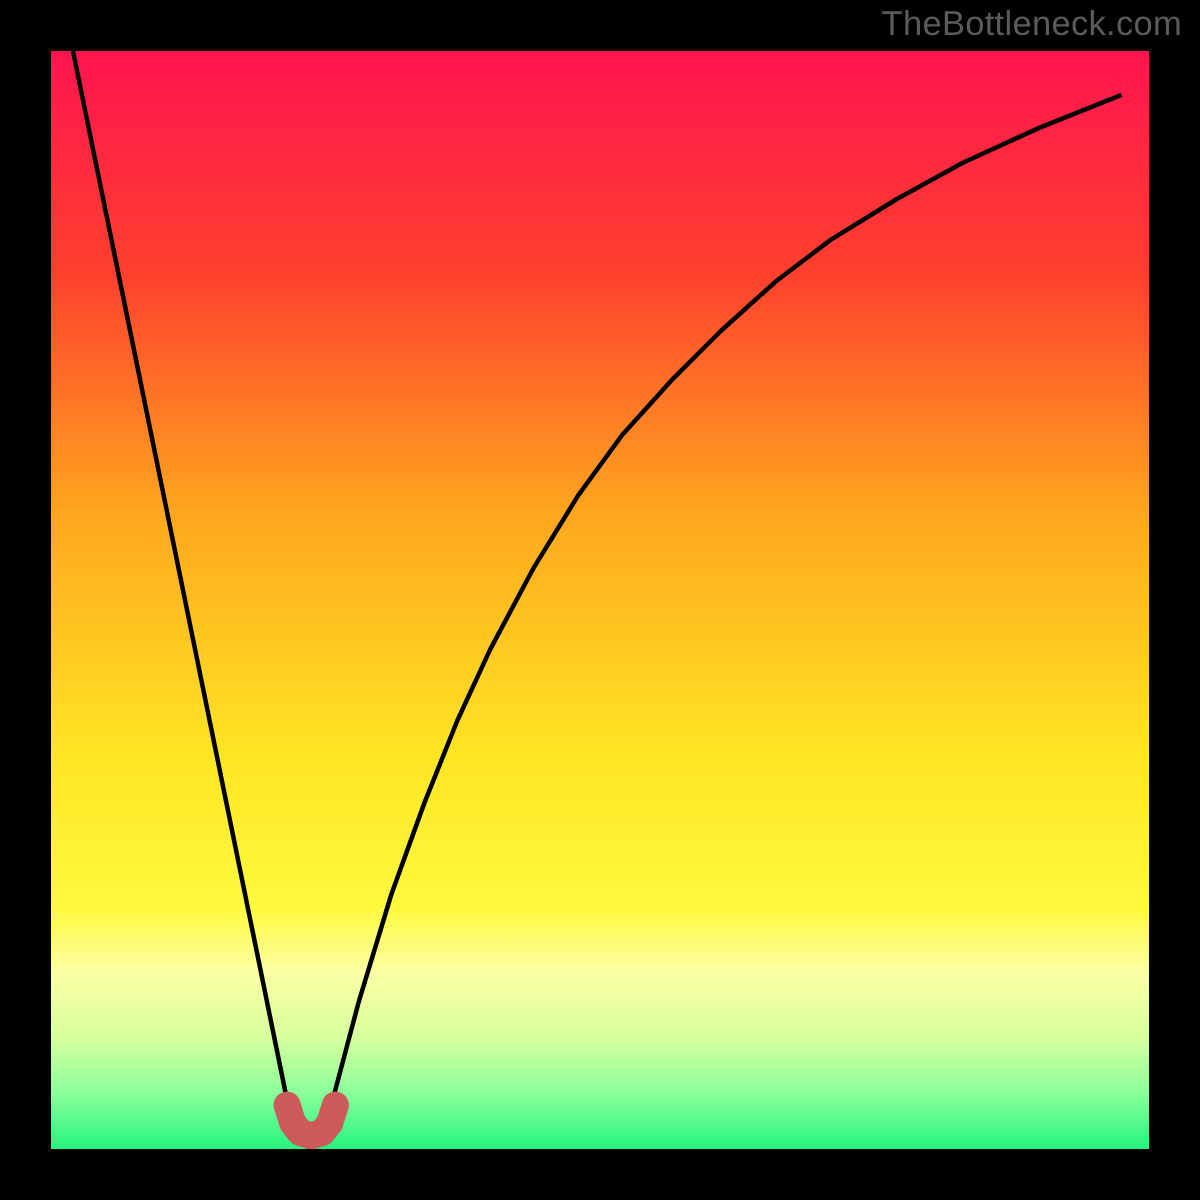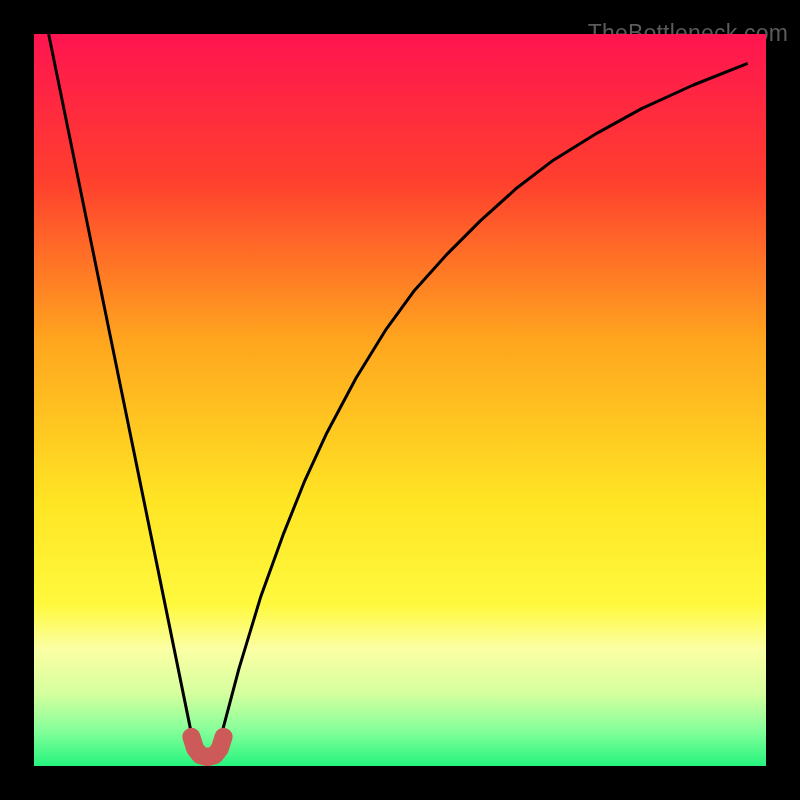--- a/index.html
+++ b/index.html
@@ -27,21 +27,21 @@
     height: 732px;
     overflow: hidden;
   }
   .plot svg {
     display: block;
     width: 732px;
     height: 732px;
   }
   .watermark {
     position: absolute;
-    top: 20px;
+    top: 2px;
     right: 12px;
     color: #5b5b5b;
     font-size: 23px;
     letter-spacing: 0.2px;
     font-weight: 400;
   }
 </style>
 </head>
 <body>
 

